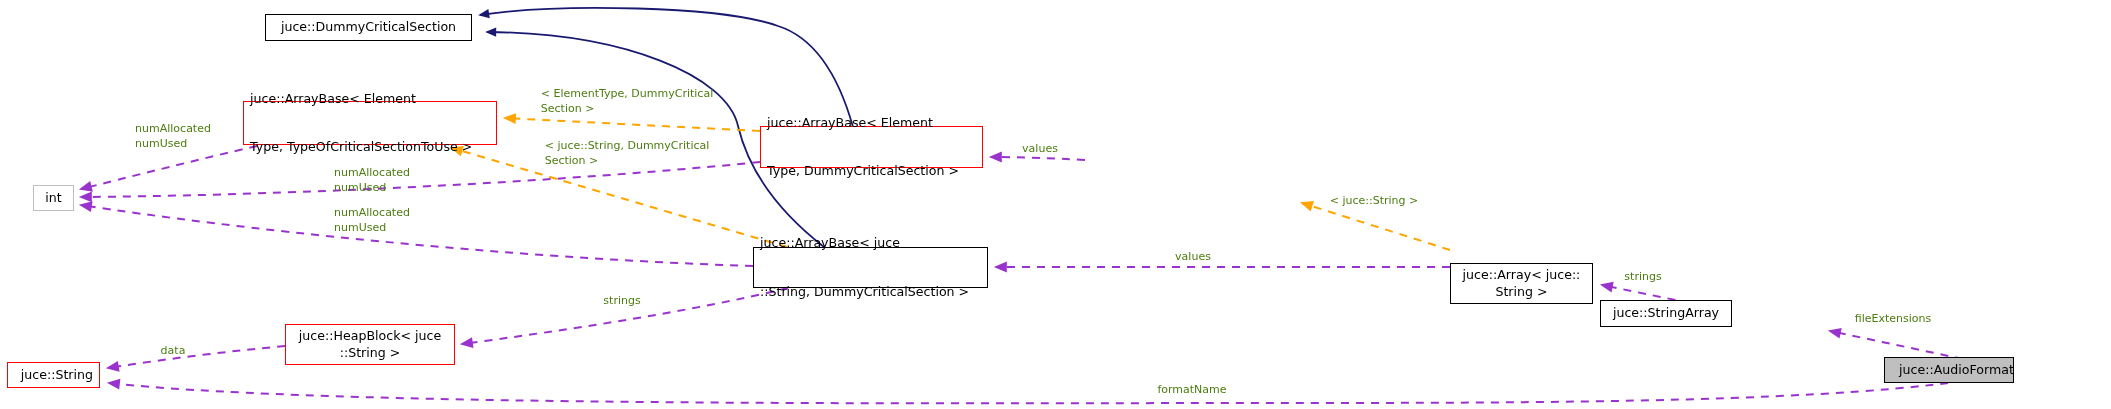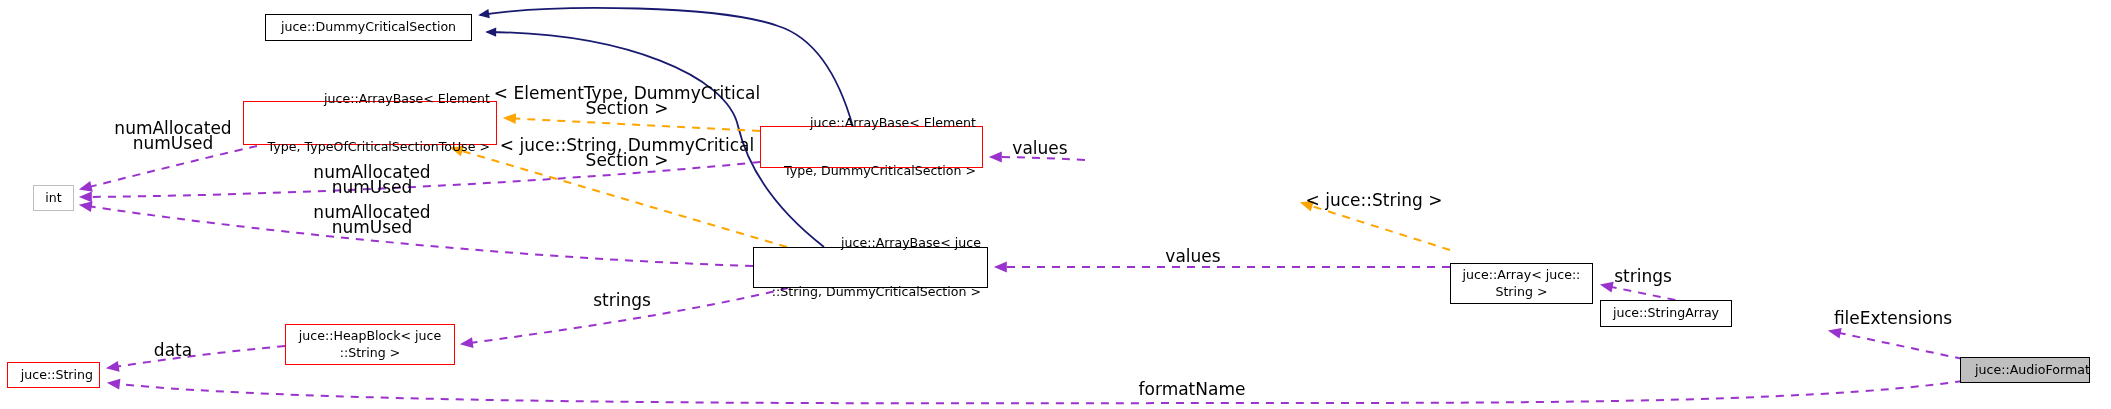--- a/index.html
+++ b/index.html
@@ -10,25 +10,25 @@
   #edge-svg{position:absolute;left:0;top:0;pointer-events:none;}
   .node{
     position:absolute;box-sizing:border-box;background:#ffffff;
     border:1.5px solid #000000;color:#000000;font-size:12.6px;line-height:16.5px;
     display:flex;flex-direction:column;justify-content:center;
     padding:1px 6px;white-space:nowrap;cursor:pointer;
   }
   .node.red{border-color:#ff0000;}
   .node.gray{border-color:#bebebe;}
   .node.subject{background:#bfbfbf;border-width:1.8px;}
-  .node.align-left{align-items:flex-end;text-align:left;gap:32px;}
+  .node.align-left{align-items:flex-start;text-align:left;gap:32px;}
   .node.align-center{align-items:center;text-align:center;}
   .edge-label{
     position:absolute;transform:translateX(-50%);
-    font-size:17px;line-height:15px;color:#000000;text-align:center;white-space:pre;
+    font-size:11px;line-height:15px;color:#4d7c0f;white-space:pre;
   }
 </style>
 </head>
 <body>
 
 <div id="canvas">
     <svg id="edge-svg" width="2111" height="409" viewBox="0 0 2111 409">
       <defs>
         <marker id="arrow-inheritance" viewBox="0 0 12 12" refX="10" refY="6" markerWidth="13" markerHeight="11" markerUnits="userSpaceOnUse" orient="auto">
           <path d="M0,1 L12,6 L0,11 Z" fill="#191970"></path>
@@ -81,21 +81,21 @@
     <div class="node  align-center" style="left: 1600px; top: 300px; width: 132px; height: 27px;">
       <div>juce::StringArray</div>
     </div>
     <div class="node red align-center" style="left: 285px; top: 324px; width: 170px; height: 41px;">
       <div>juce::HeapBlock&lt; juce</div>
       <div>::String &gt;</div>
     </div>
     <div class="node red align-center" style="left: 7px; top: 362px; width: 93px; height: 26px; align-items: flex-end;">
       <div>juce::String</div>
     </div>
-    <div class="node subject align-center" style="left: 1960px; top: 357px; width: 130px; height: 26px; padding-left: 21px;">
+    <div class="node subject align-center" style="left: 1884px; top: 357px; width: 130px; height: 26px; padding-left: 21px;">
       <div>juce::AudioFormat</div>
     </div>
     <div class="edge-label" style="left: 173px; top: 121px;"><div>numAllocated</div><div>numUsed</div></div>
     <div class="edge-label" style="left: 372px; top: 165px;"><div>numAllocated</div><div>numUsed</div></div>
     <div class="edge-label" style="left: 372px; top: 205px;"><div>numAllocated</div><div>numUsed</div></div>
     <div class="edge-label" style="left: 627px; top: 86px;"><div>&lt; ElementType, DummyCritical</div><div>Section &gt;</div></div>
     <div class="edge-label" style="left: 627px; top: 138px;"><div>&lt; juce::String, DummyCritical</div><div>Section &gt;</div></div>
     <div class="edge-label" style="left: 1040px; top: 141px;"><div>values</div></div>
     <div class="edge-label" style="left: 1374px; top: 193px;"><div>&lt; juce::String &gt;</div></div>
     <div class="edge-label" style="left: 1193px; top: 249px;"><div>values</div></div>

